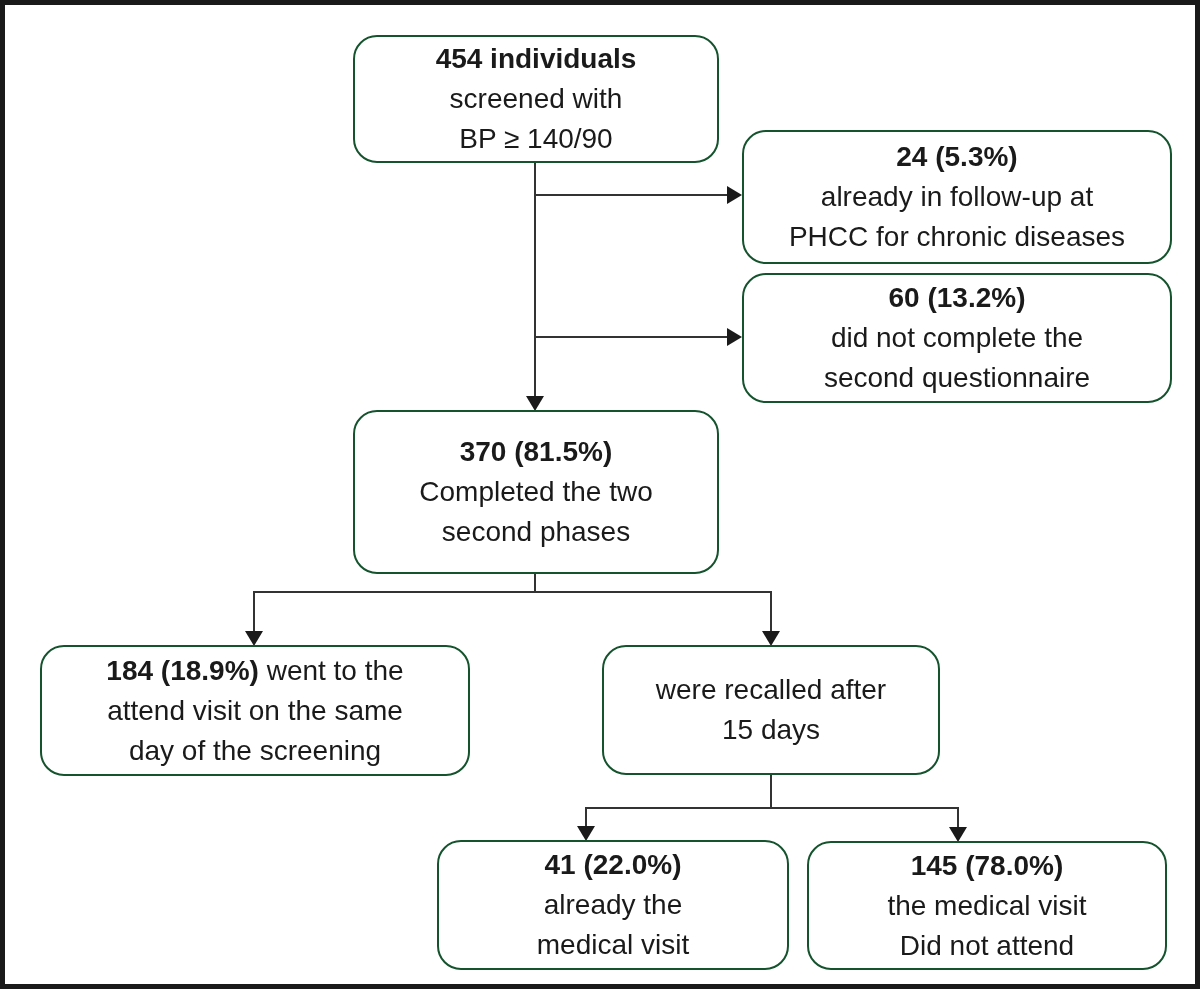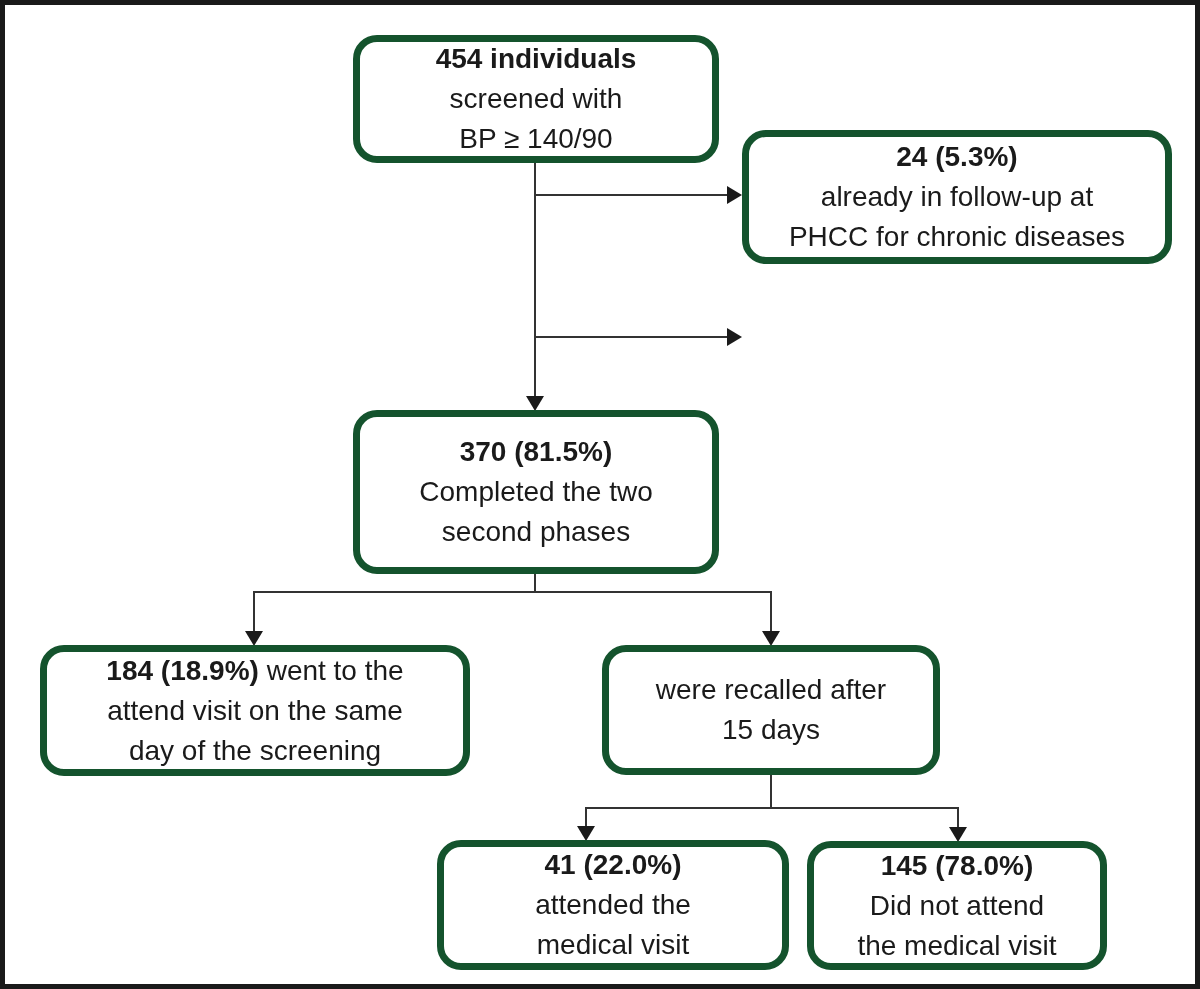--- a/index.html
+++ b/index.html
@@ -14,21 +14,21 @@
     height: 989px;
     background: #ffffff;
     border: 5px solid #1a1a1a;
     box-sizing: border-box;
     overflow: hidden;
   }
   .node {
     position: absolute;
     box-sizing: border-box;
     background: #ffffff;
-    border: 7px solid #14532d;
+    border: 2px solid #14532d;
     border-radius: 24px;
     display: flex;
     flex-direction: column;
     align-items: center;
     justify-content: center;
     text-align: center;
     color: #1a1a1a;
     font-size: 28px;
     line-height: 40px;
     padding: 2px 8px;
@@ -67,48 +67,53 @@
     <div>screened with</div>
     <div>BP ≥ 140/90</div>
   </div>
 
   <div class="node" style="left:737px; top:125px; width:430px; height:134px;">
     <div><span class="b">24 (5.3%)</span></div>
     <div>already in follow-up at</div>
     <div>PHCC for chronic diseases</div>
   </div>
 
+  <div class="node" style="left:737px; top:268px; width:430px; height:130px;">
+    <div><span class="b">60 (13.2%)</span></div>
+    <div>did not complete the</div>
+    <div>second questionnaire</div>
+  </div>
 
   <div class="node" style="left:348px; top:405px; width:366px; height:164px;">
     <div><span class="b">370 (81.5%)</span></div>
     <div>Completed the two</div>
     <div>second phases</div>
   </div>
 
   <div class="node" style="left:35px; top:640px; width:430px; height:131px;">
     <div><span class="b">184 (18.9%)</span><span> went to the</span></div>
     <div>attend visit on the same</div>
     <div>day of the screening</div>
   </div>
 
   <div class="node" style="left:597px; top:640px; width:338px; height:130px;">
     <div>were recalled after</div>
     <div>15 days</div>
   </div>
 
   <div class="node" style="left:432px; top:835px; width:352px; height:130px;">
     <div><span class="b">41 (22.0%)</span></div>
-    <div>attended the</div>
+    <div>already the</div>
     <div>medical visit</div>
   </div>
 
-  <div class="node" style="left:802px; top:836px; width:300px; height:129px;">
+  <div class="node" style="left:802px; top:836px; width:360px; height:129px;">
     <div><span class="b">145 (78.0%)</span></div>
+    <div>the medical visit</div>
     <div>Did not attend</div>
-    <div>the medical visit</div>
   </div>
 
   <div class="edge" style="left:529px; top:157px; width:2px; height:235px;"></div>
   <div class="arrow-down" style="left:521px; top:391px;"></div>
 
   <div class="edge" style="left:530px; top:189px; width:194px; height:2px;"></div>
   <div class="arrow-right" style="left:722px; top:181px;"></div>
 
   <div class="edge" style="left:530px; top:331px; width:194px; height:2px;"></div>
   <div class="arrow-right" style="left:722px; top:323px;"></div>

